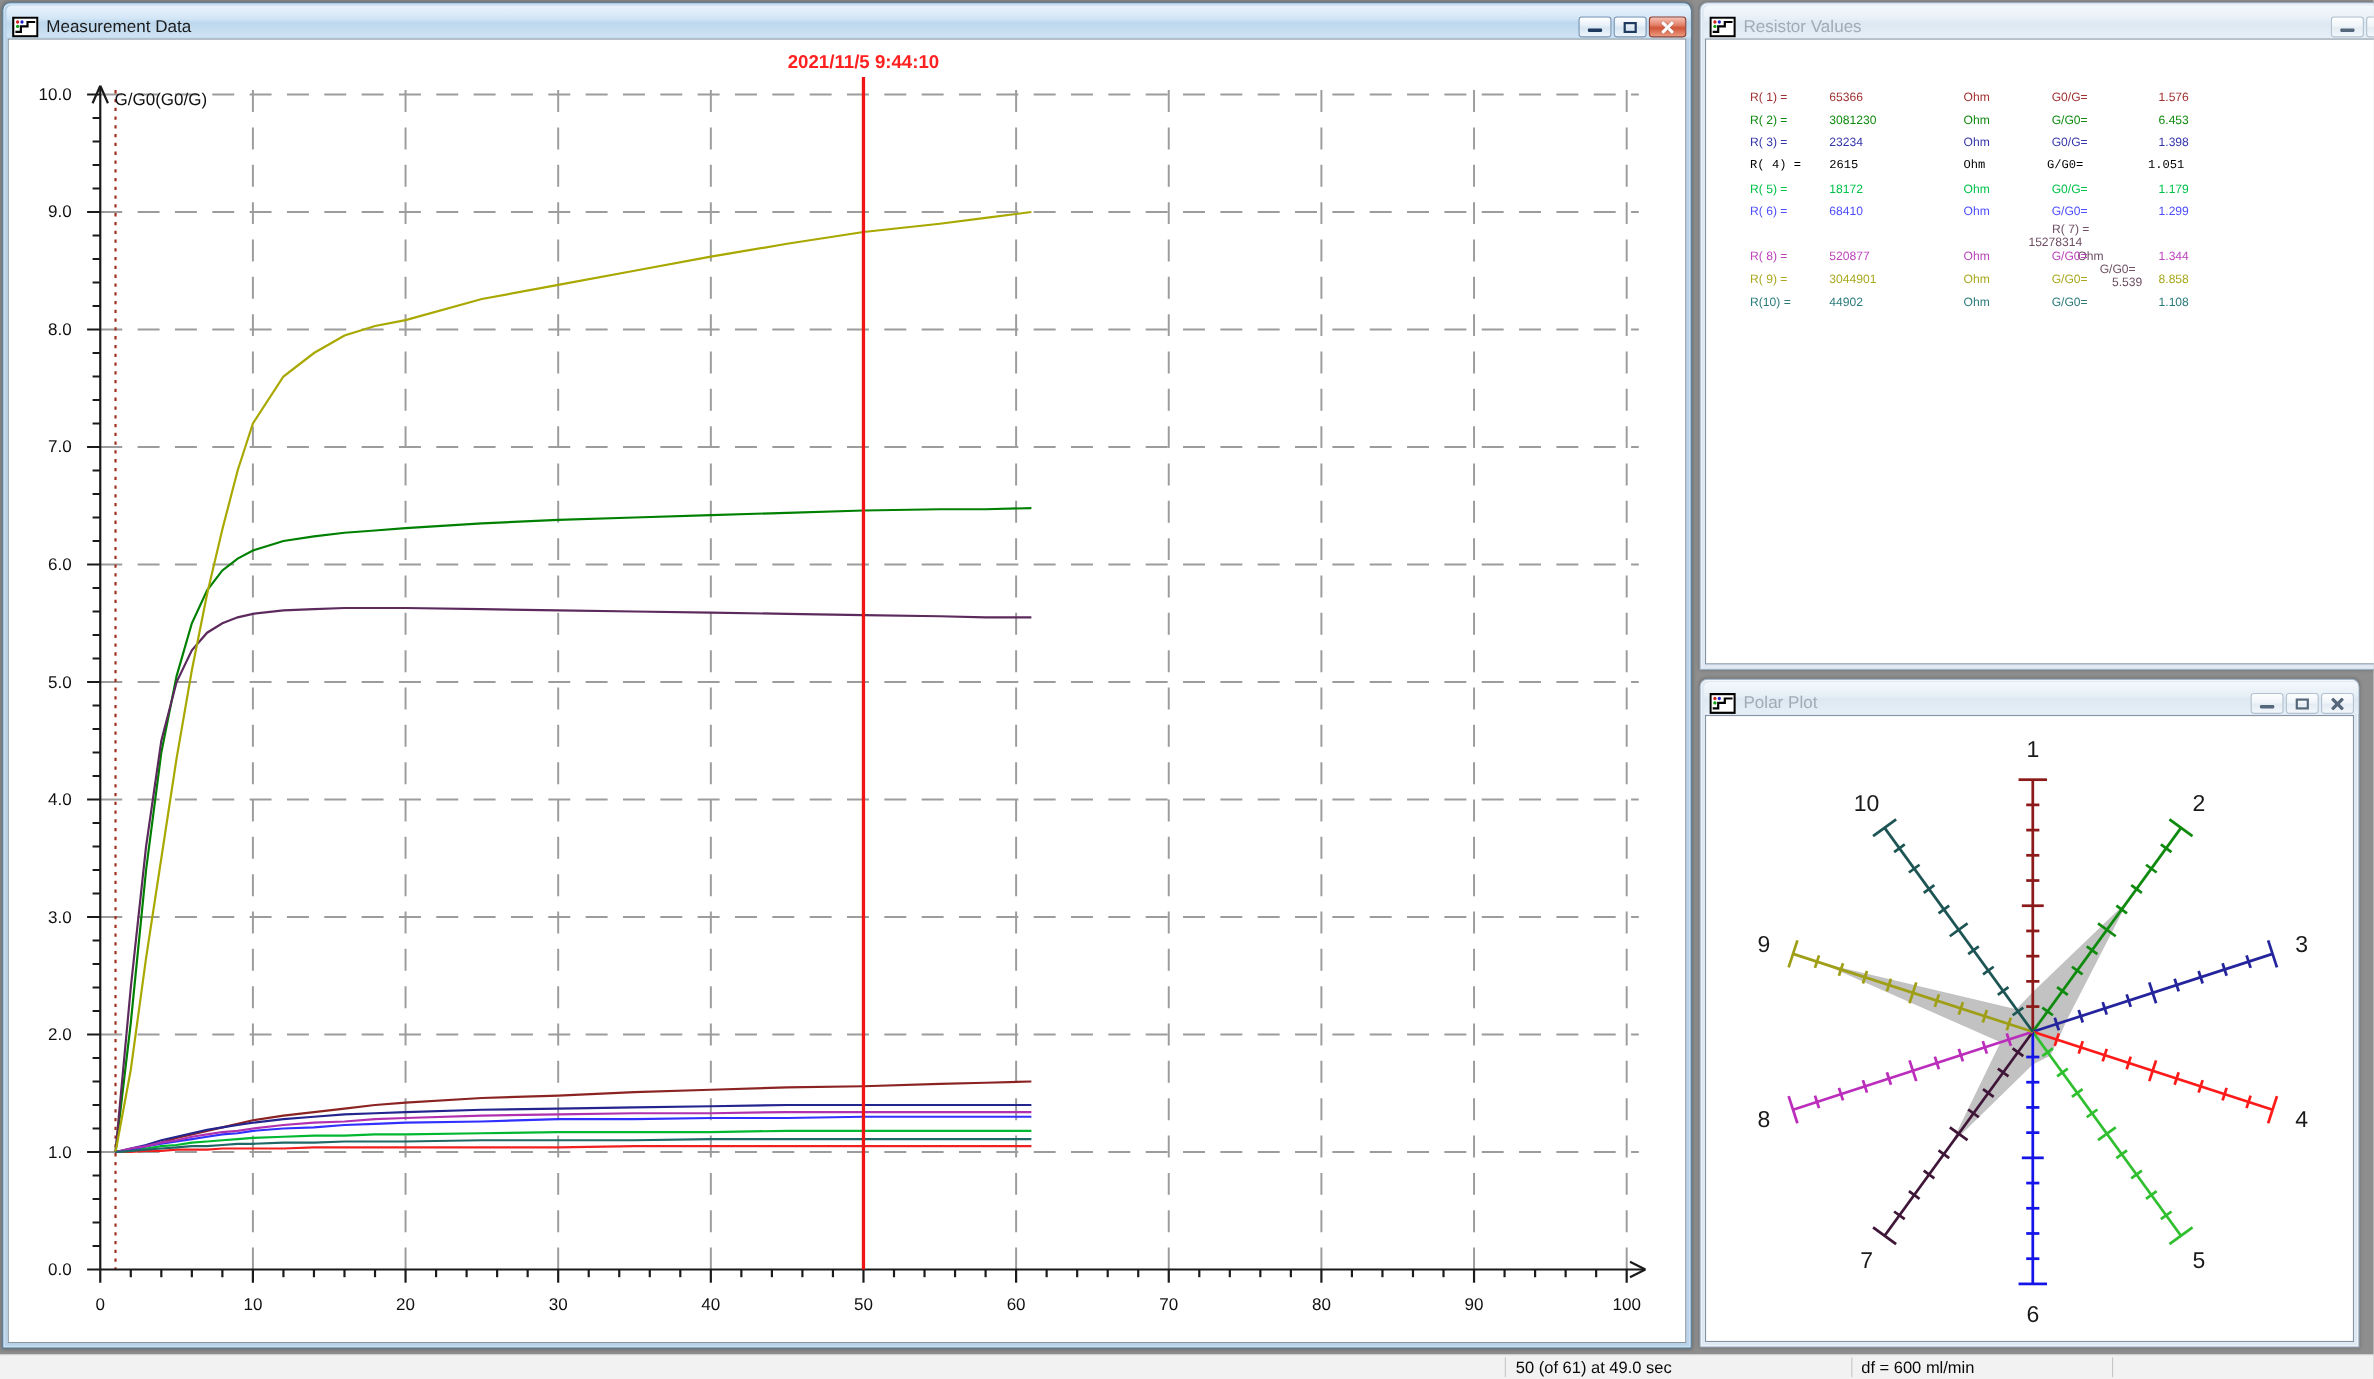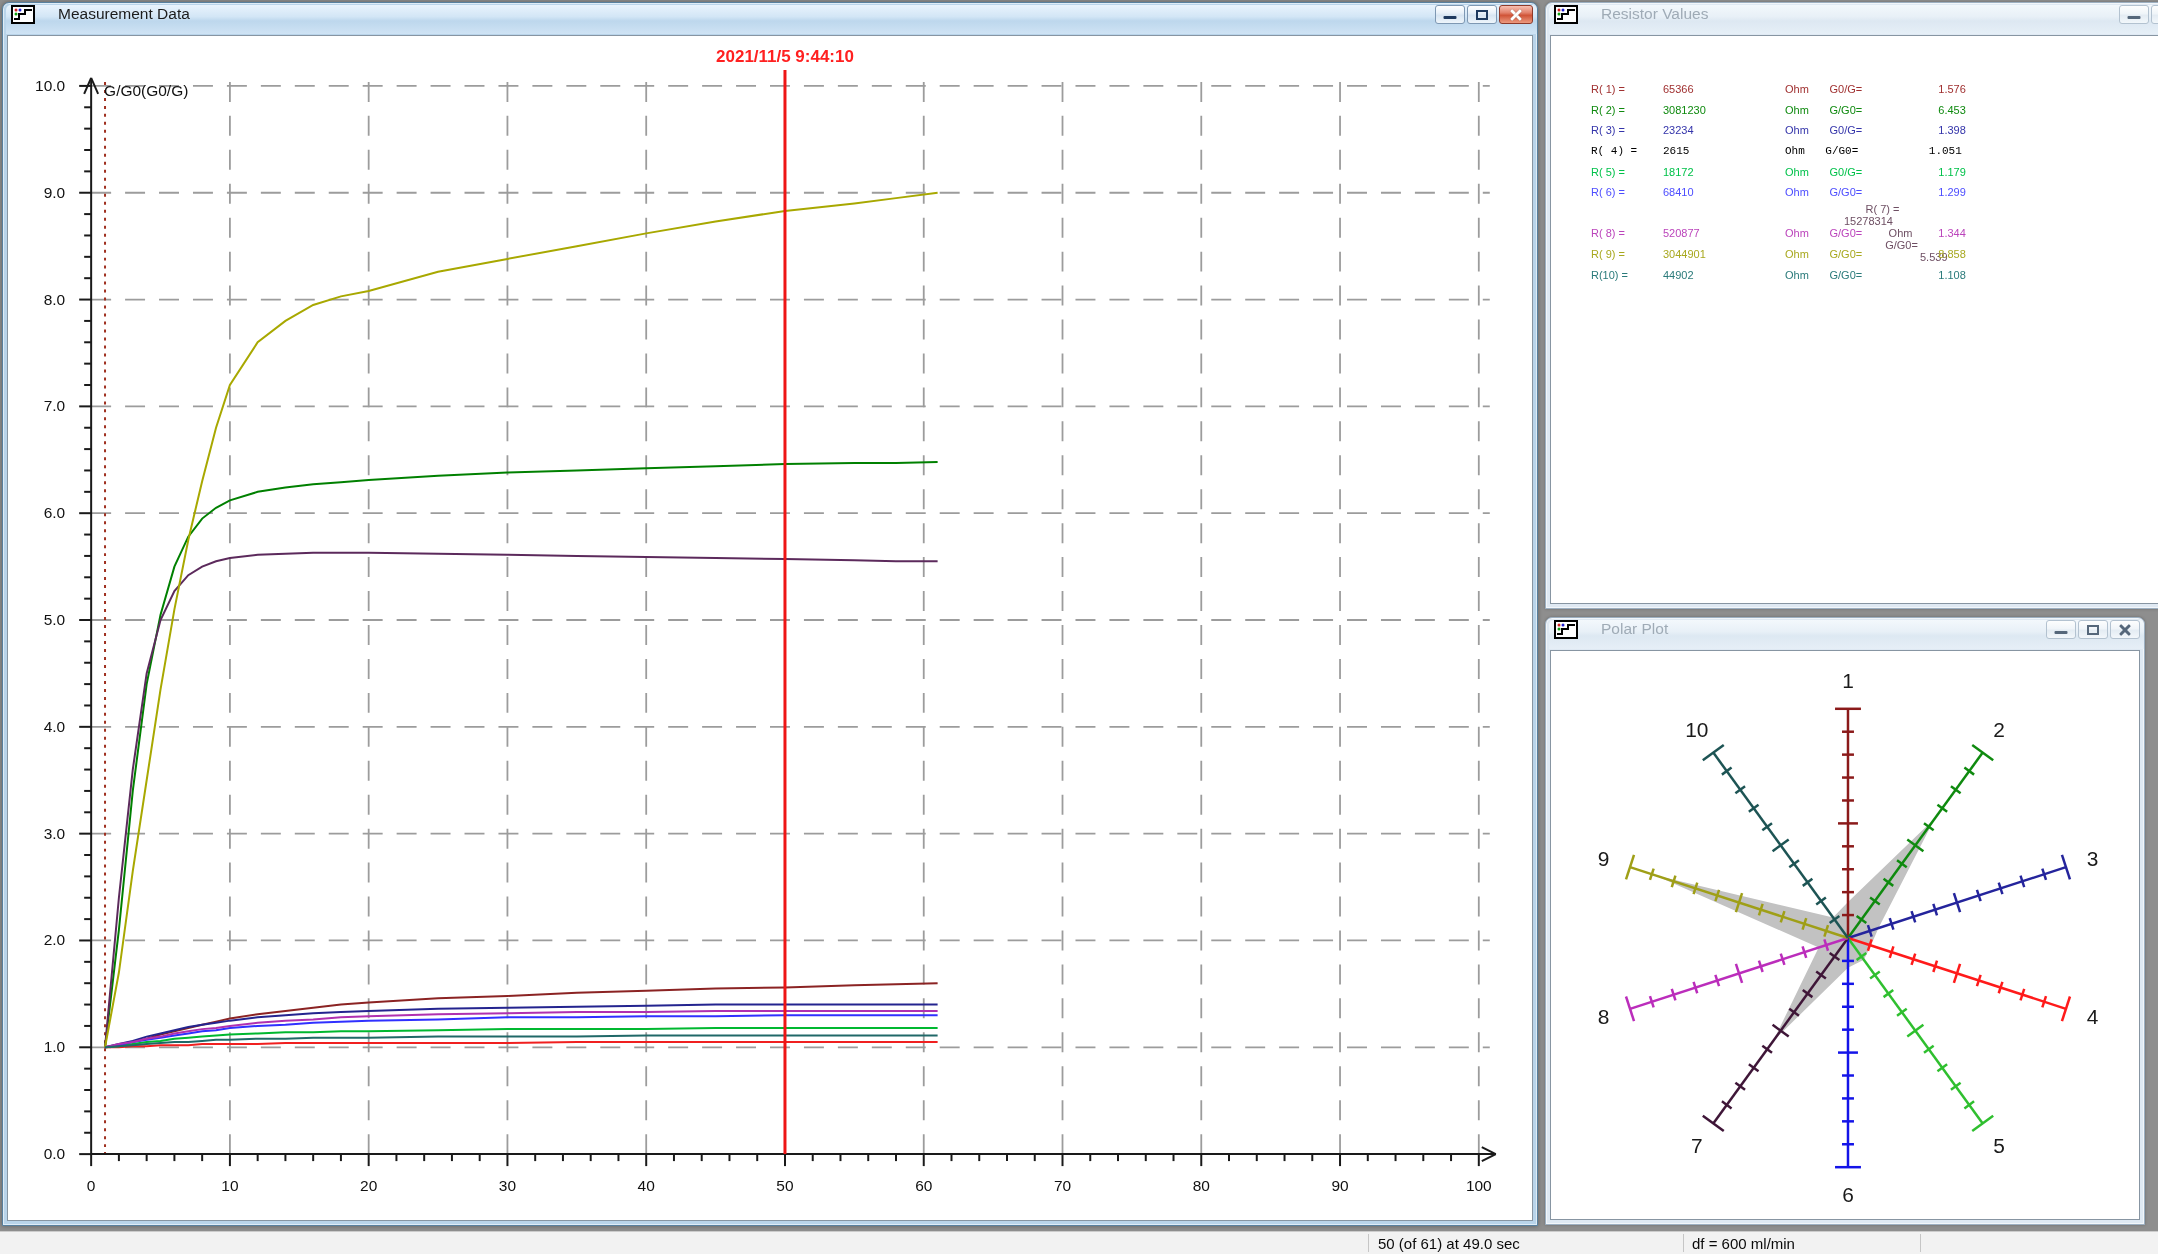--- a/index.html
+++ b/index.html
@@ -7,21 +7,21 @@
   #root { position:relative; width:2158px; height:1254px; background:#8e8e8e;
           font-family:"Liberation Sans", sans-serif; }
 
   
   .window { position:absolute; border-radius:7px 7px 0 0; }
   .window.active   { background:#b9d4ea; border:1px solid #58809f; box-shadow: inset 0 0 0 1px rgba(255,255,255,.55), 0 0 4px rgba(0,0,0,.35); }
   .window.inactive { background:#dfe9f3; border:1px solid #9db0c2; box-shadow: inset 0 0 0 1px rgba(255,255,255,.6), 0 0 3px rgba(0,0,0,.25); }
   .active  .titlebar { background:linear-gradient(180deg,#e9f3fc,#d3e6f6 40%,#bdd7ed 55%,#cfe3f4); }
   .inactive .titlebar{ background:linear-gradient(180deg,#f3f8fc,#e8f0f7 40%,#dde8f2 55%,#e6eff7); }
   .titlebar { position:absolute; left:3px; top:2px; right:0; height:29px;
-              display:flex; align-items:flex-start; gap:23px; padding-left:5px;
+              display:flex; align-items:flex-end; gap:7px; padding-left:5px;
               border-radius:5px 5px 0 0; }
   .title { font-size:15.5px; white-space:nowrap; }
   .active  .title { color:#1c1c1c; }
   .inactive .title{ color:#9fabb6; }
   .content { position:absolute; left:4px; right:4px; top:32px; bottom:4px;
              background:#fff; border:1px solid #8795a2; }
   .fill { position:absolute; inset:0; width:100%; height:100%; }
 
   
   .btns { margin-left:auto; display:flex; gap:2px; padding-right:4px; }
@@ -35,21 +35,21 @@
   .active .close .g-x1, .active .close .g-x2 { background:#fff; box-shadow:0 0 1px rgba(0,0,0,.4); }
   .g-x1 { transform:translate(-50%,-50%) rotate(45deg); }
   .g-x2 { transform:translate(-50%,-50%) rotate(-45deg); }
 
   
   #resistor-rows { position:absolute; inset:0; padding-top:43px; overflow:hidden; }
   .rrow { display:flex; padding-left:40px; height:20.6px; font-size:11px; white-space:pre; align-items:center; }
   .rrow .c1 { width:72px;  text-align:left;  }
   .rrow .c2 { width:115px; text-align:left; }
   .rrow .c3 { padding:0 9px 0 7px; }
-  .rrow .c4 { width:56px;  text-align:center;  }
+  .rrow .c4 { width:56px;  text-align:right;margin-left:24px;  }
   .rrow .c5 { width:92px;  text-align:right; }
 
   
   #status-bar { position:absolute; left:0; top:1231px; width:2158px; height:23px;
                 background:#f2f2f2; border-top:1px solid #cccccc; }
   .sb-div { position:absolute; top:2px; bottom:2px; width:1px; background:#c6c6c6; }
   .sb-text { position:absolute; top:3px; font-size:15px; color:#0a0a0a; white-space:nowrap; }
 </style>
 </head>
 <body>

